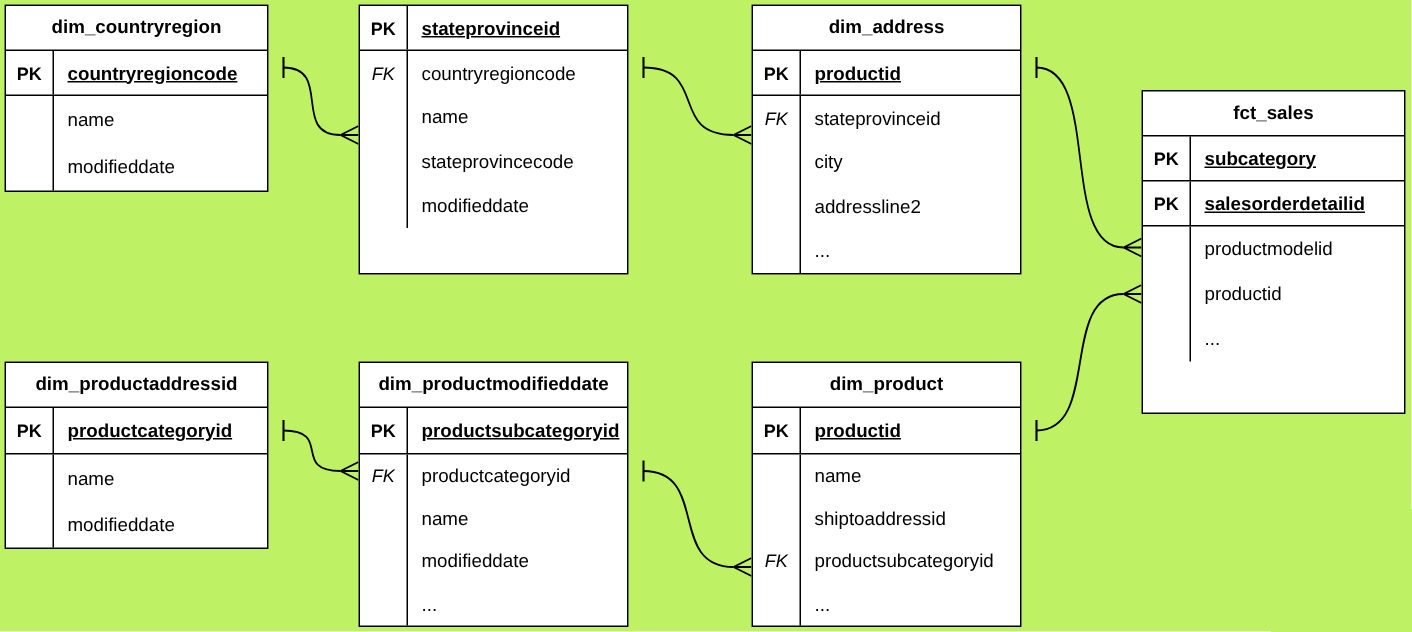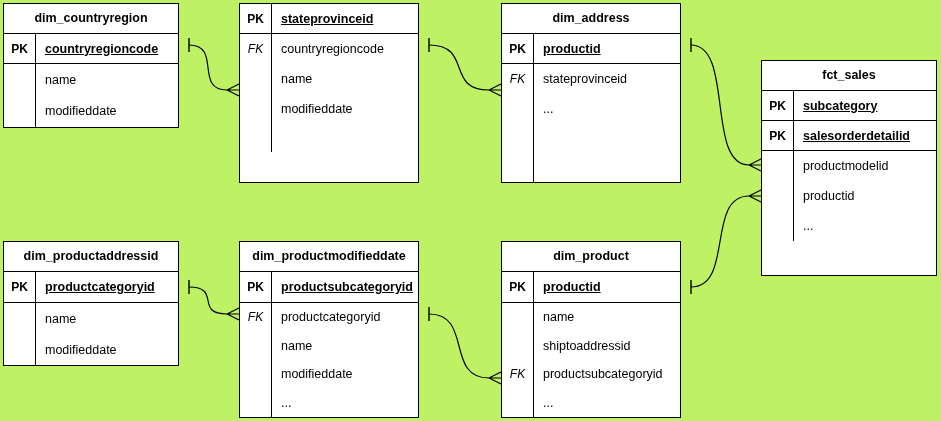--- a/index.html
+++ b/index.html
@@ -167,20 +167,21 @@
       <div class="body-rows" style="height: 118px;">
         <div class="keycol">
           <div class="keycol-row plain" style="height: 30px;">FK</div>
           <div class="keycol-row plain" style="height: 30px;"></div>
           <div class="keycol-row plain" style="height: 30px;"></div>
           <div class="keycol-row plain" style="height: 30px;"></div>
         </div>
         <div class="fieldcol">
           <div class="field" style="height: 30px;">countryregioncode</div>
           <div class="field" style="height: 30px;">name</div>
+          <div class="field" style="height: 30px;">stateprovincecode</div>
           <div class="field" style="height: 30px;">modifieddate</div>
         </div>
       </div>
     </div>
     <div class="entity" style="left: 501px; top: 3px; width: 180px; height: 180px;">
       <div class="ent-header" style="height: 30px;">
         <span>dim_address</span>
       </div>
       <div class="key-row" style="height: 30px;">
         <div class="keycol">
@@ -192,20 +193,22 @@
       </div>
       <div class="body-rows" style="height: 118px;">
         <div class="keycol">
           <div class="keycol-row plain" style="height: 30px;">FK</div>
           <div class="keycol-row plain" style="height: 30px;"></div>
           <div class="keycol-row plain" style="height: 30px;"></div>
           <div class="keycol-row plain" style="height: 30px;"></div>
         </div>
         <div class="fieldcol">
           <div class="field" style="height: 30px;">stateprovinceid</div>
+          <div class="field" style="height: 30px;">city</div>
+          <div class="field" style="height: 30px;">addressline2</div>
           <div class="field" style="height: 30px;">...</div>
         </div>
       </div>
     </div>
     <div class="entity" style="left: 761px; top: 60px; width: 176px; height: 216px;">
       <div class="ent-header" style="height: 30px;">
         <span>fct_sales</span>
       </div>
       <div class="key-row" style="height: 30px;">
         <div class="keycol">

